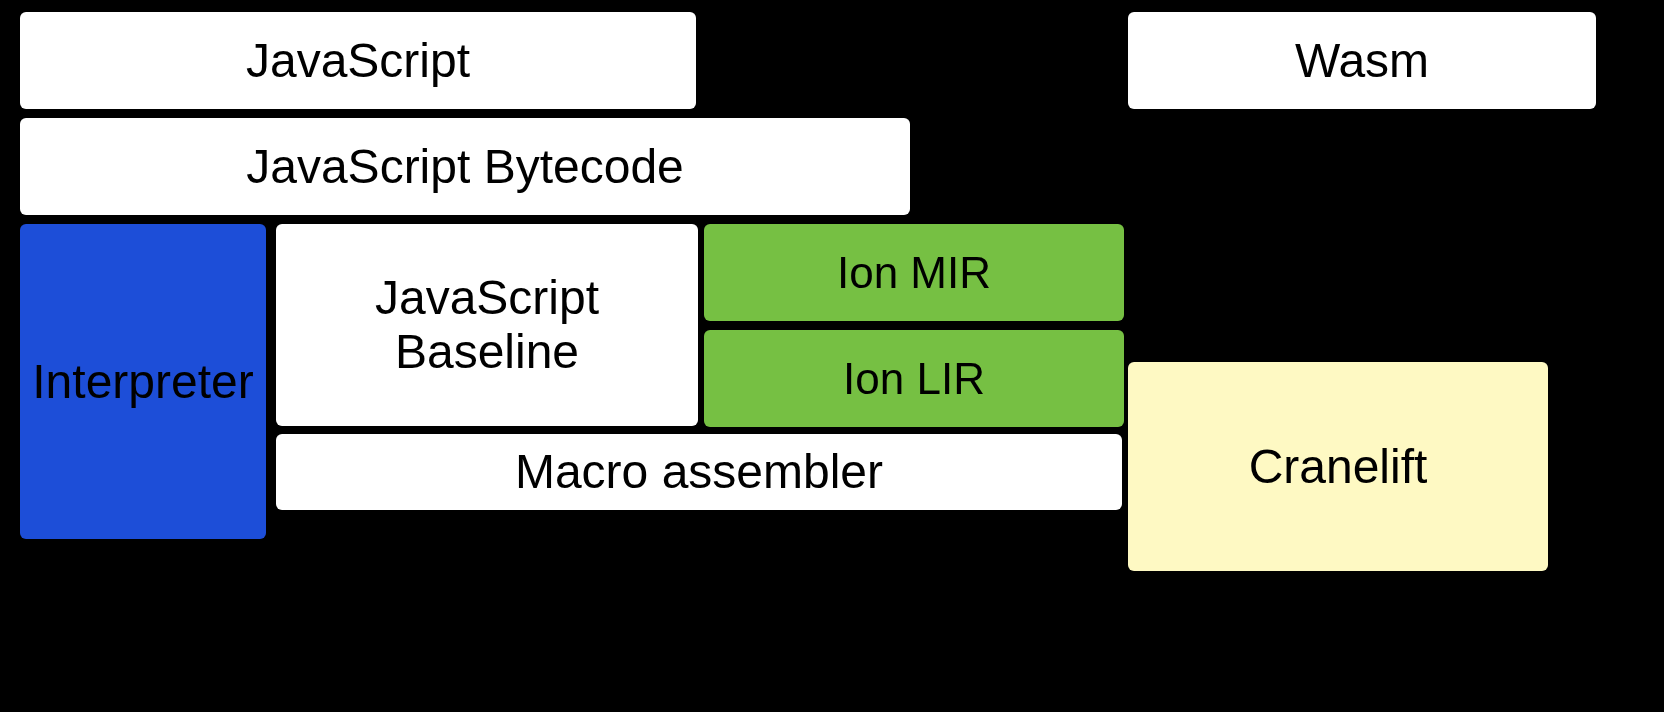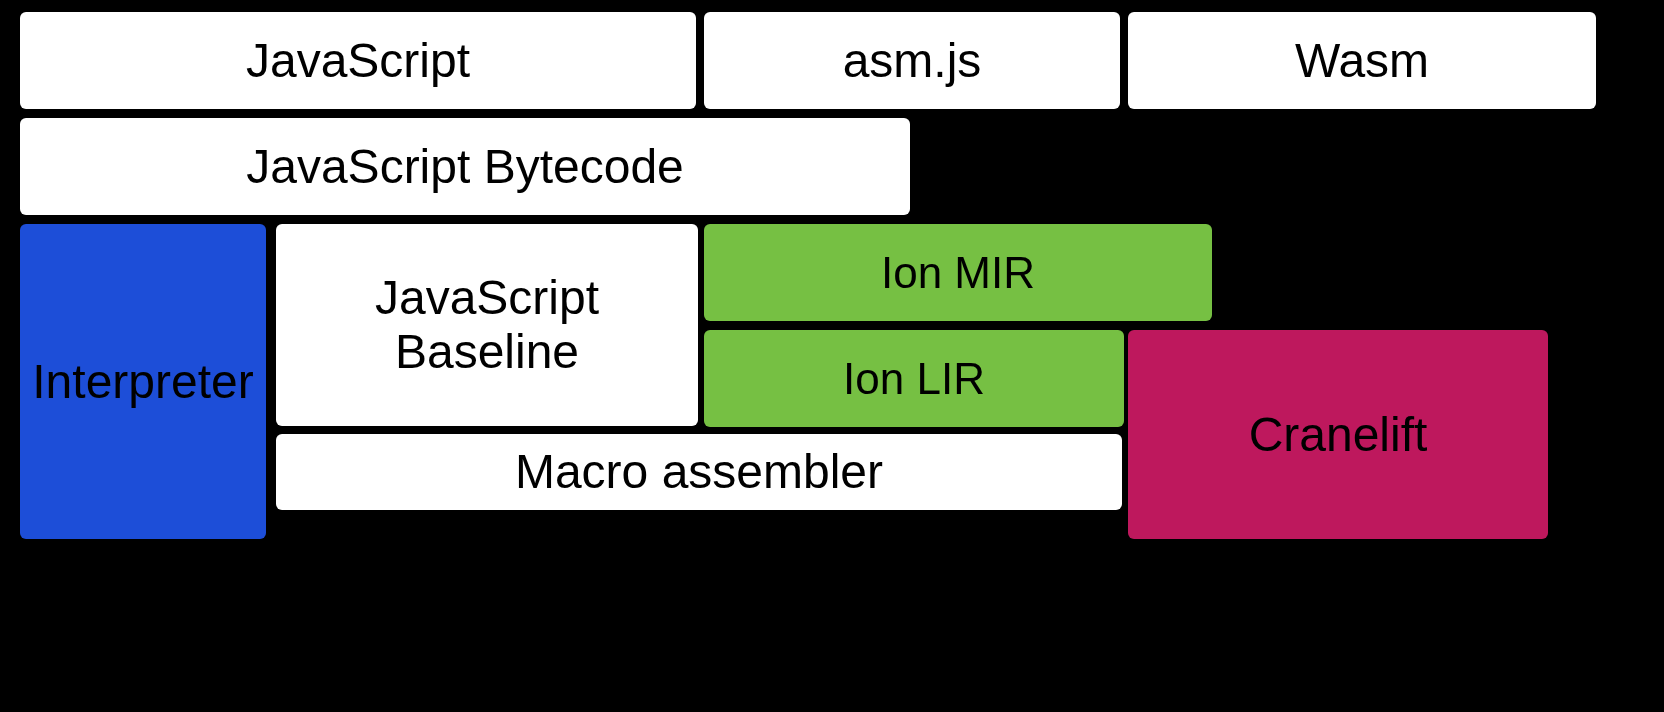--- a/index.html
+++ b/index.html
@@ -26,45 +26,44 @@
     color: #000000;
     font-family: "Liberation Sans", sans-serif;
     font-weight: 400;
     line-height: 1.12;
     white-space: pre-line;
     user-select: none;
   }
   .fill-white { background: #ffffff; }
   .fill-gray  { background: #1d4ed8; }
   .fill-green { background: #76c043; }
-  .fill-pink  { background: #be185d; }
+  .fill-pink  { background: #fef9c3; margin-top: 32px; }
 
   .t-48 { font-size: 48px; }
   .t-44 { font-size: 44px; }
 </style>
 </head>
 <body>
 
 <div id="stage">
 
   <div class="node fill-white t-48" style="left:20px; top:12px; width:676px; height:97px;">JavaScript</div>
 
-  <div class="node fill-white t-48" style="left:704px; top:12px; width:416px; height:97px;">asm.js</div>
 
   <div class="node fill-white t-48" style="left:1128px; top:12px; width:468px; height:97px;">Wasm</div>
 
   <div class="node fill-white t-48" style="left:20px; top:118px; width:890px; height:97px;">JavaScript Bytecode</div>
 
 
   <div class="node fill-gray t-48" style="left:20px; top:224px; width:246px; height:315px;">Interpreter</div>
 
   <div class="node fill-white t-48" style="left:276px; top:224px; width:422px; height:202px;">JavaScript
 Baseline</div>
 
-  <div class="node fill-green t-44" style="left:704px; top:224px; width:508px; height:97px;">Ion MIR</div>
+  <div class="node fill-green t-44" style="left:704px; top:224px; width:420px; height:97px;">Ion MIR</div>
 
   <div class="node fill-green t-44" style="left:704px; top:330px; width:420px; height:97px;">Ion LIR</div>
 
   <div class="node fill-pink t-48" style="left:1128px; top:330px; width:420px; height:209px;">Cranelift</div>
 
   <div class="node fill-white t-48" style="left:276px; top:434px; width:846px; height:76px;">Macro assembler</div>
 
 
 </div>
 

